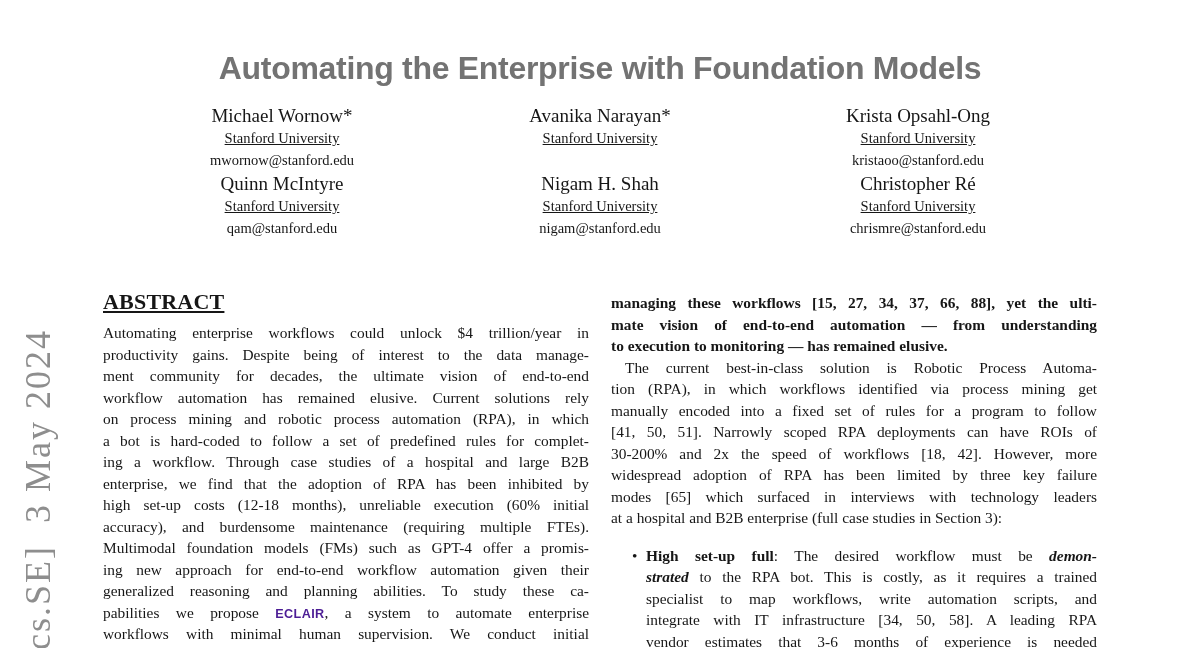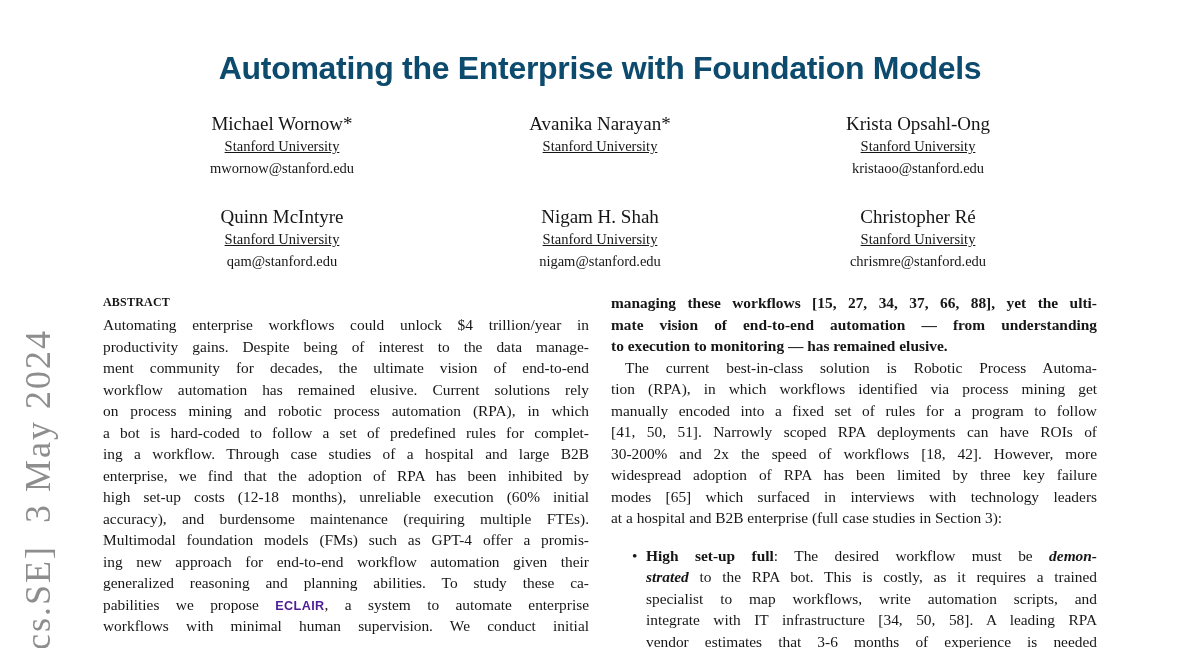--- a/index.html
+++ b/index.html
@@ -12,40 +12,40 @@
   .arxiv-banner{
     position:absolute; left:16px; top:664px; width:430px;
     transform:rotate(-90deg); transform-origin:top left;
     font-size:36px; line-height:44px; letter-spacing:2px;
     color:#8e8e8e; white-space:pre;
   }
   
   .title{
     position:absolute; top:50px; left:0; width:1200px; margin:0;
     text-align:center; font-family:"Liberation Sans", sans-serif;
-    font-weight:700; font-size:32px; letter-spacing:-0.3px; color:#0c4a6e;
+    font-weight:700; font-size:32px; letter-spacing:-0.3px; color:#737373;
   }
   
   .authors{
-    position:absolute; top:112px; left:123px; width:954px;
-    display:grid; grid-template-columns:repeat(3,1fr); row-gap:25px;
+    position:absolute; top:104px; left:123px; width:954px;
+    display:grid; grid-template-columns:repeat(3,1fr); 
     text-align:center;
   }
   .author .name{font-size:19px; line-height:23px; margin:0;}
   .author .affil{font-size:14.5px; line-height:22px; margin:0;text-decoration:underline;}
   .author .email{font-size:14.5px; line-height:23px; margin:0;}
   
   .cols{
     position:absolute; top:292px; left:103px; width:994px;
     display:flex; gap:22px;
   }
   .col{width:486px; position:relative;}
   .abstract-heading{
-    margin:0 0 2px 0; font-size:12px; line-height:20px;
-    font-weight:700; letter-spacing:0.2px;
+    margin:0 0 10px 0; font-size:22px; line-height:20px;
+    font-weight:700; letter-spacing:0.2px;text-decoration:underline;
   }
   .line{
     font-size:15.4px; line-height:21.5px; height:21.5px;
     white-space:normal; overflow:visible;
   }
   .line.just{text-align:justify; text-align-last:justify;}
   .line.indent{text-indent:14px;}
   .bold-para .line{font-weight:700;}
   .bold{font-weight:700;}
   .ital{font-style:italic;}

